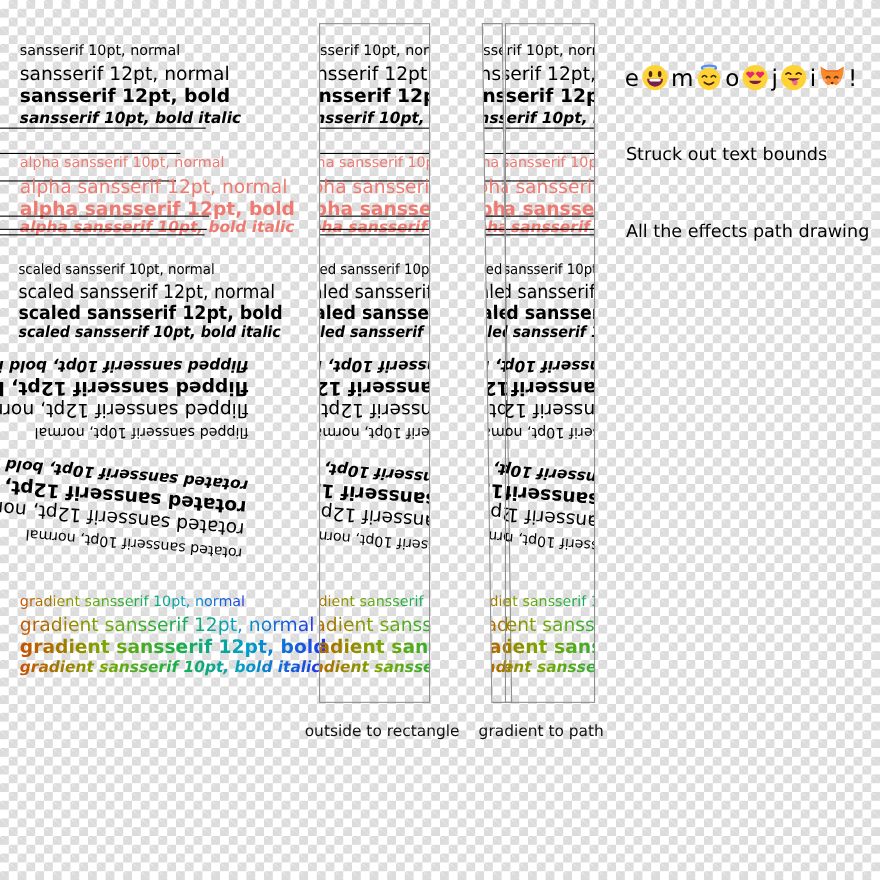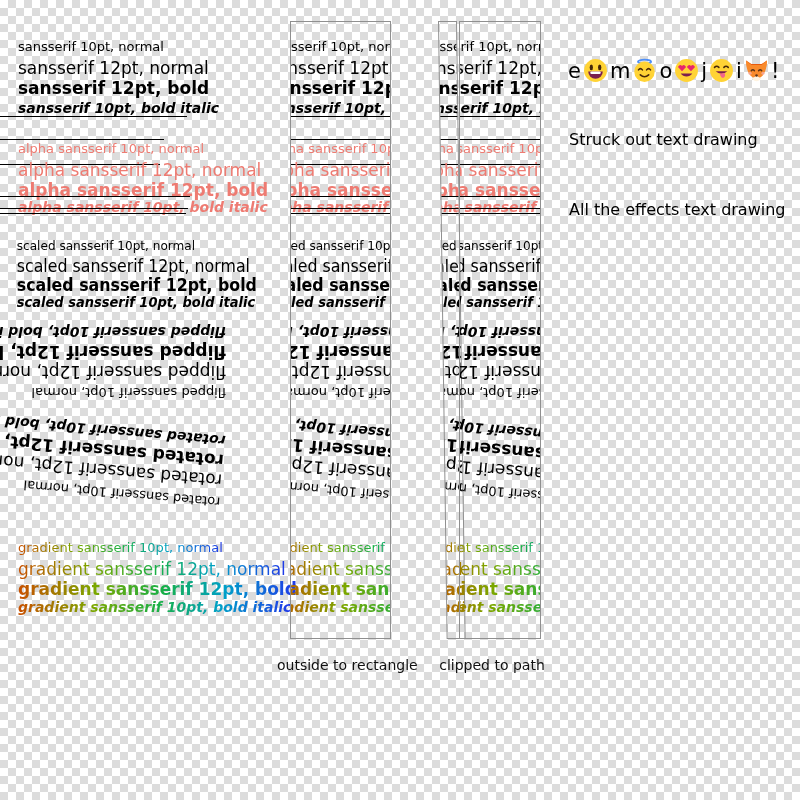--- a/index.html
+++ b/index.html
@@ -254,21 +254,21 @@
       <div class="ln sz10" style="top:541px"><span class="grad">gradient sansserif 10pt, normal</span></div>
       <div class="ln sz12" style="top:560px"><span class="grad">gradient sansserif 12pt, normal</span></div>
       <div class="ln sz12b" style="top:580px"><span class="grad">gradient sansserif 12pt, bold</span></div>
       <div class="ln sz10bi" style="top:600px"><span class="grad">gradient sansserif 10pt, bold italic</span></div>
     </div>
   </div>
       </div>
   </div>
 
   <div class="clip-label lbl-rect">outside to rectangle</div>
-  <div class="clip-label lbl-path">clipped to path</div>
+  <div class="clip-label lbl-path">gradient to path</div>
 
   <div class="emoji-row">
     <span>e</span>
     <span>
         <svg viewBox="0 0 24 24">
           <circle cx="12" cy="12" r="11" fill="#ffd335"></circle>
           <ellipse cx="8" cy="9" rx="1.6" ry="2.7" fill="#46280a"></ellipse>
           <ellipse cx="16" cy="9" rx="1.6" ry="2.7" fill="#46280a"></ellipse>
           <path d="M5 13a7 7 0 0 0 14 0z" fill="#7a1f4d"></path>
           <rect x="7" y="13" width="10" height="2.4" rx="1.2" fill="#fff"></rect>
@@ -311,16 +311,16 @@
           <path d="M7 19.2c1.6 0 4-1 5-3 1 2 3.4 3 5 3-2 2.2-3.5 3-5 3s-3-.8-5-3z" fill="#fff3e0"></path>
           <path d="M7 12.2q1.5-2 3 0M14 12.2q1.5-2 3 0" stroke="#5c3317" stroke-width="1.4" fill="none" stroke-linecap="round"></path>
           <circle cx="12" cy="16.8" r="1.2" fill="#5c3317"></circle>
           <circle cx="5.8" cy="14.6" r="1.5" fill="#f5a9a0" opacity="0.85"></circle>
           <circle cx="18.2" cy="14.6" r="1.5" fill="#f5a9a0" opacity="0.85"></circle>
         </svg>
       </span>
     <span>!</span>
   </div>
 
-  <div class="fx" style="top:130px">Struck out text drawing</div>
-  <div class="fx" style="top:200px">All the effects text drawing</div>
+  <div class="fx" style="top:130px">Struck out text bounds</div>
+  <div class="fx" style="top:200px">All the effects path drawing</div>
 
 </div>
 
 </body></html>

